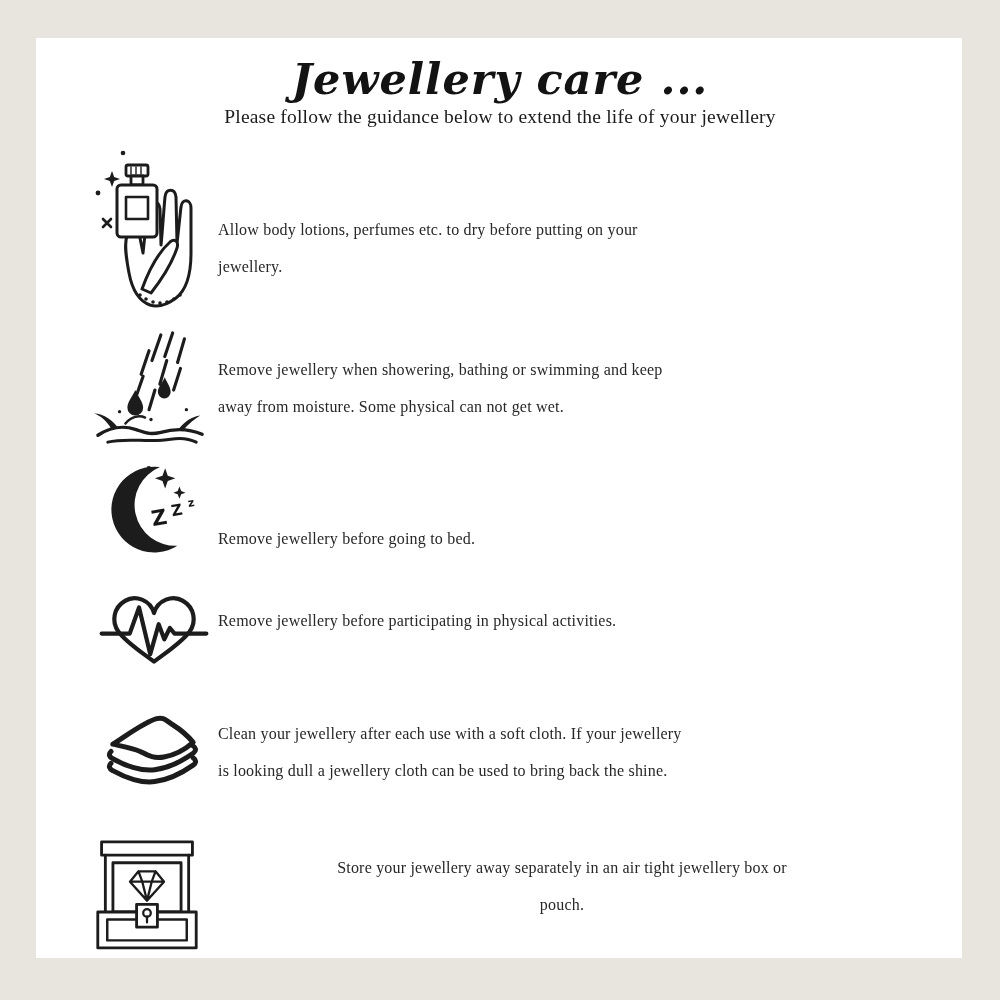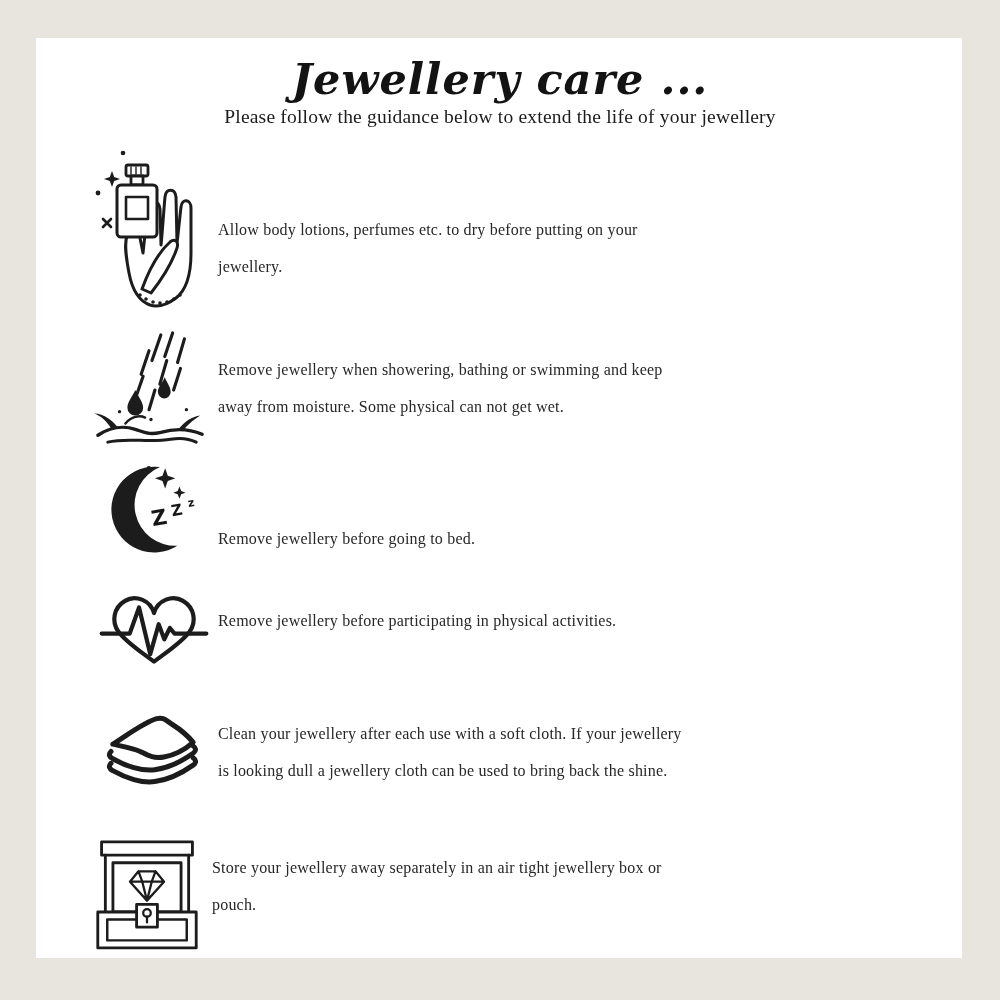--- a/index.html
+++ b/index.html
@@ -131,14 +131,14 @@
     <rect class="ink-stroke" stroke-width="3" x="20" y="28" width="72" height="52" fill="none"></rect>
     <path class="ink-stroke" stroke-width="2.4" d="M38,48 L47,37 L65,37 L74,48 L56,68 Z M38,48 H74 M47,37 L51,48 M65,37 L61,48
          M51,48 L56,68 M61,48 L56,68"></path>
     <rect class="ink-stroke white-fill" stroke-width="3" x="4" y="80" width="104" height="38"></rect>
     <rect class="ink-stroke" stroke-width="2.6" x="14" y="88" width="84" height="22" fill="none"></rect>
     <rect class="ink-stroke white-fill" stroke-width="3" x="45" y="72" width="22" height="24"></rect>
     <circle class="ink-stroke" stroke-width="2.4" cx="56" cy="81" r="4"></circle>
     <path class="ink-stroke" stroke-width="2.4" d="M56,85 V91"></path>
   </svg>
 </div>
-<div class="row-text" style="left:212px;top:850px;width:700px;">Store your jewellery away separately in an air tight jewellery box or
+<div class="row-text" style="left:212px;top:850px;width:700px;text-align:center;">Store your jewellery away separately in an air tight jewellery box or
 pouch.</div>
 
 </body></html>

